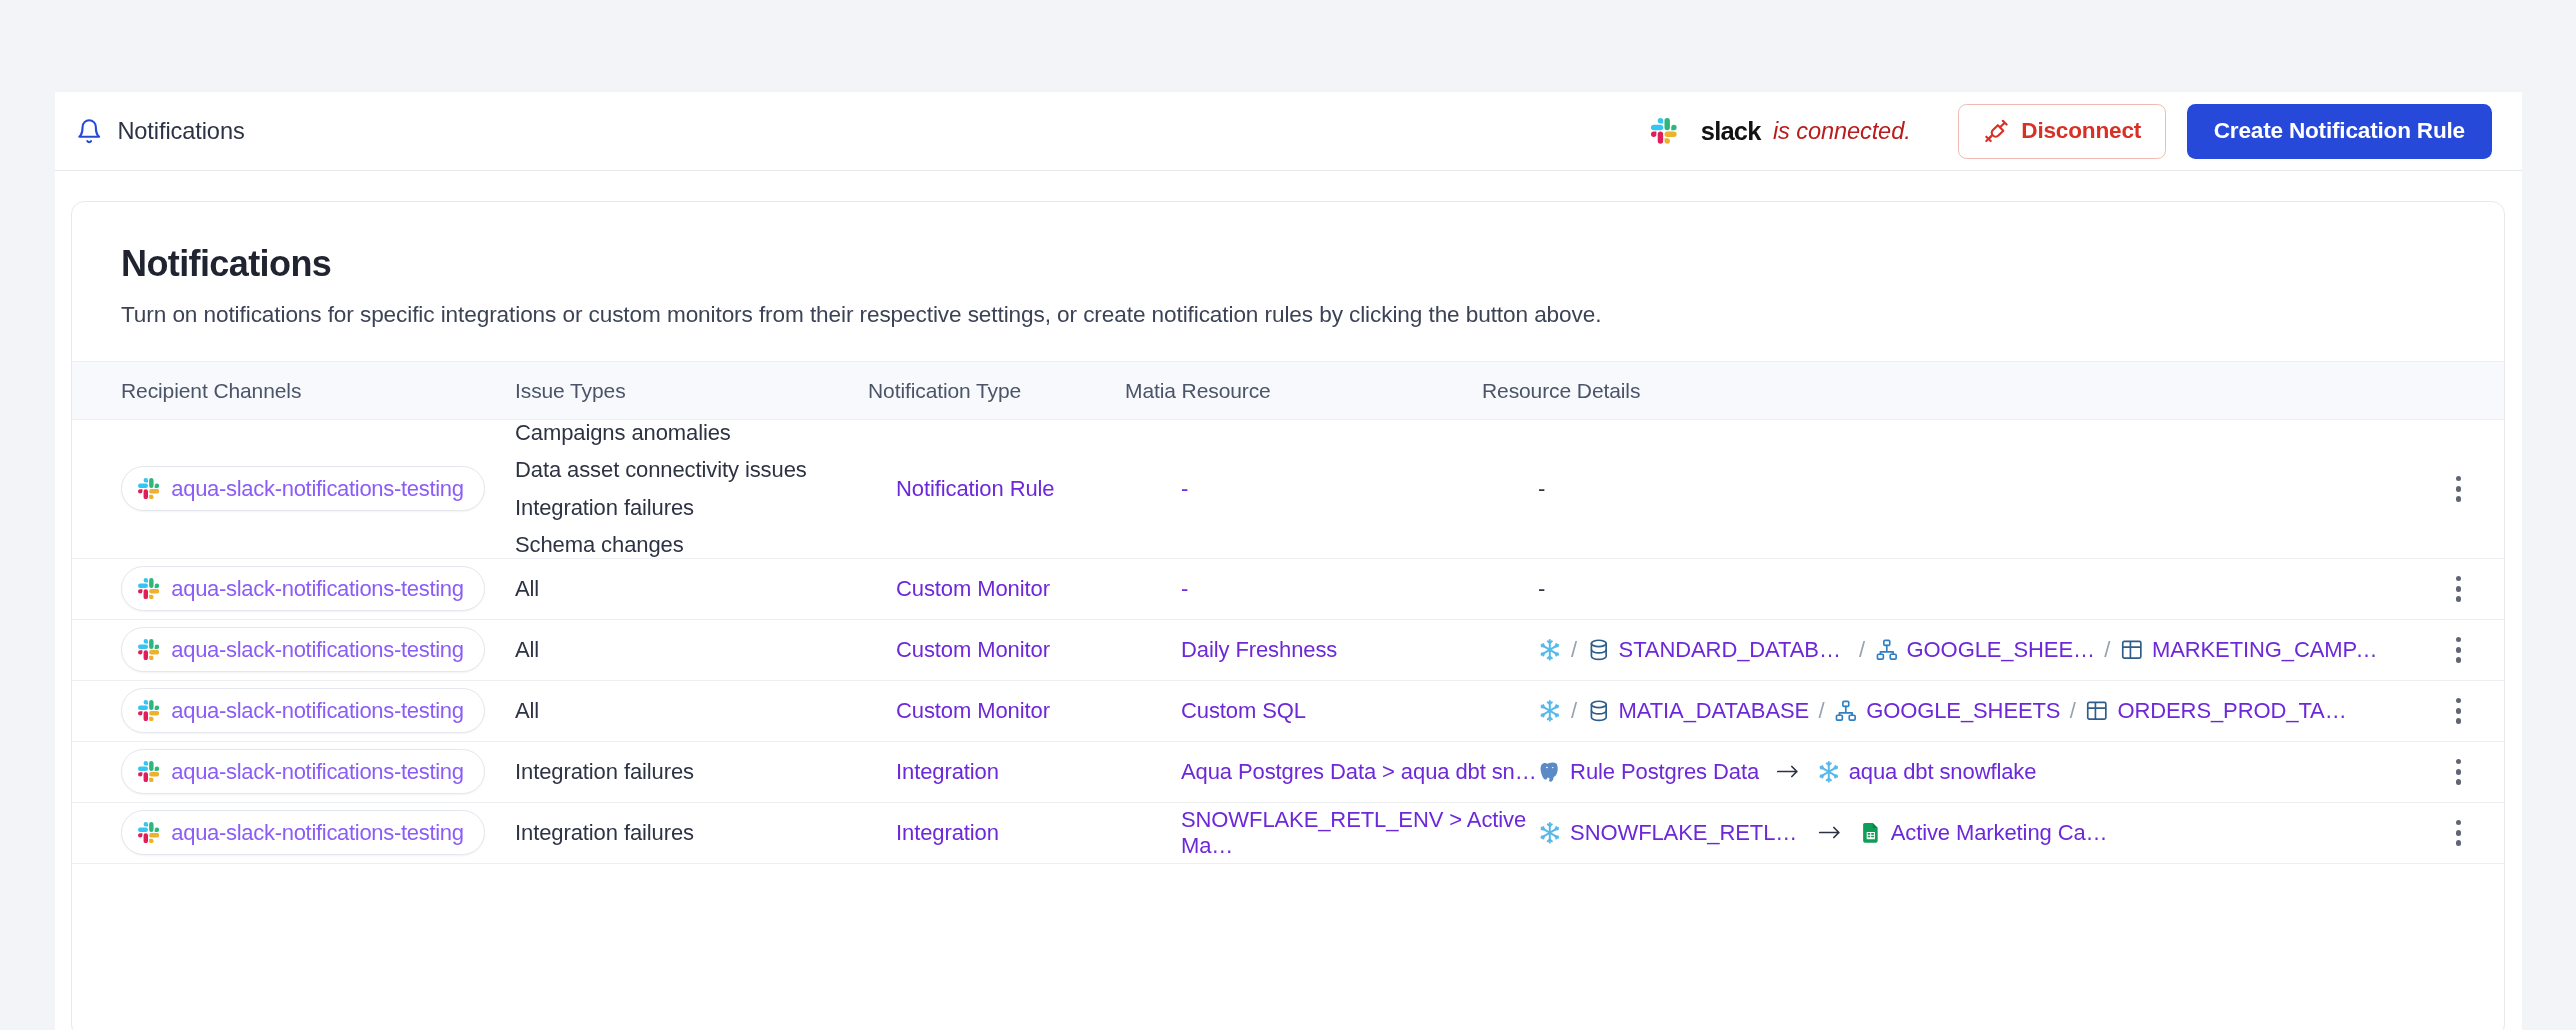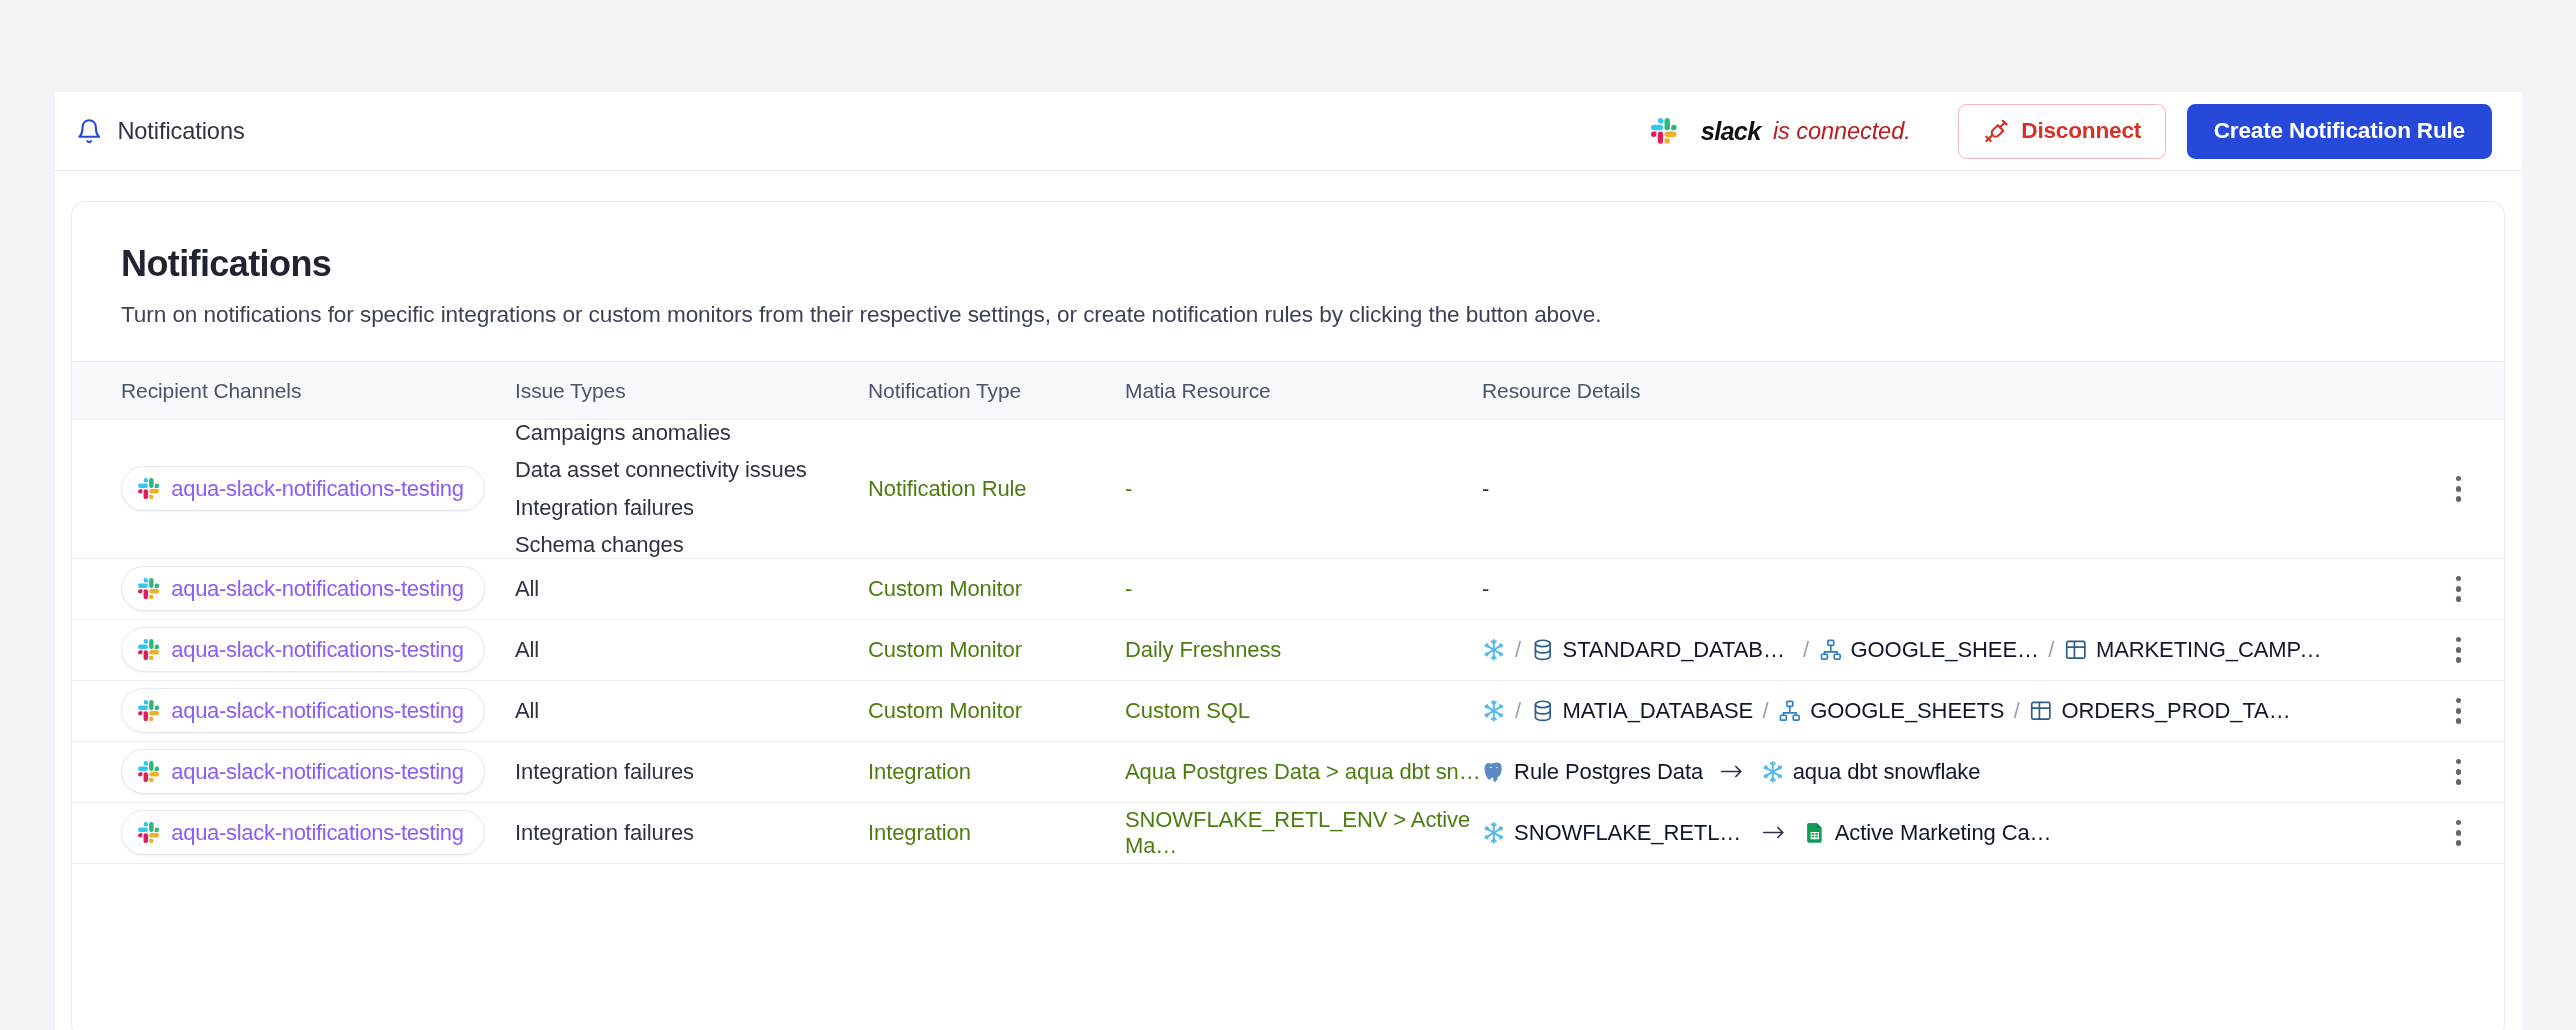--- a/index.html
+++ b/index.html
@@ -48,21 +48,21 @@
     display: flex;
     align-items: center;
     gap: 21px;
   }
   .slack-status {
     display: flex;
     align-items: center;
     gap: 12.3px;
     margin-right: 26.4px;
   }
-  .slack-logo-wrap { display: flex; align-items: center; gap: 24px; font-style: italic; }
+  .slack-logo-wrap { display: flex; align-items: center; gap: 24px; }
   .slack-mark { width: 25.5px; height: 25.5px; display: block; }
   .slack-word {
     font-size: 25.5px;
     font-weight: bold;
     color: #121212;
     letter-spacing: -0.8px;
   }
   .slack-connected-text {
     font-size: 23.6px;
     color: #b91c1c;
@@ -154,22 +154,23 @@
   .c-details   { flex: 1 1 auto; min-width: 0; }
   .c-actions   { width: 91px; flex-shrink: 0; display: flex; justify-content: center; }
 
   .th {
     font-size: 21px;
     color: #4b5468;
     letter-spacing: -0.1px;
   }
   .td {
     font-size: 22px;
-    color: #4d7c0f;
+    color: #6d28d9;
     letter-spacing: -0.1px;
+    margin-left: 28px;
   }
 
   
   .chan-pill {
     display: inline-flex;
     align-items: center;
     gap: 12.3px;
     height: 45px;
     padding: 0 20px 0 16px;
     border: 0.9px solid #e4e7ee;
@@ -198,21 +199,21 @@
     min-width: 0;
   }
   .res-node {
     display: flex;
     align-items: center;
     gap: 8.5px;
     min-width: 0;
   }
   .res-node .res-text {
     font-size: 22px;
-    color: #0f172a;
+    color: #6d28d9;
     letter-spacing: -0.1px;
     white-space: nowrap;
     overflow: hidden;
     text-overflow: ellipsis;
     max-width: 231px;
   }
   .res-sep { font-size: 22px; color: #98a0b3; }
   .res-ico { width: 23.6px; height: 23.6px; display: block; flex-shrink: 0; }
   .arrow-ico { width: 25.5px; height: 19px; display: block; flex-shrink: 0; margin: 0 6.6px; }
 

